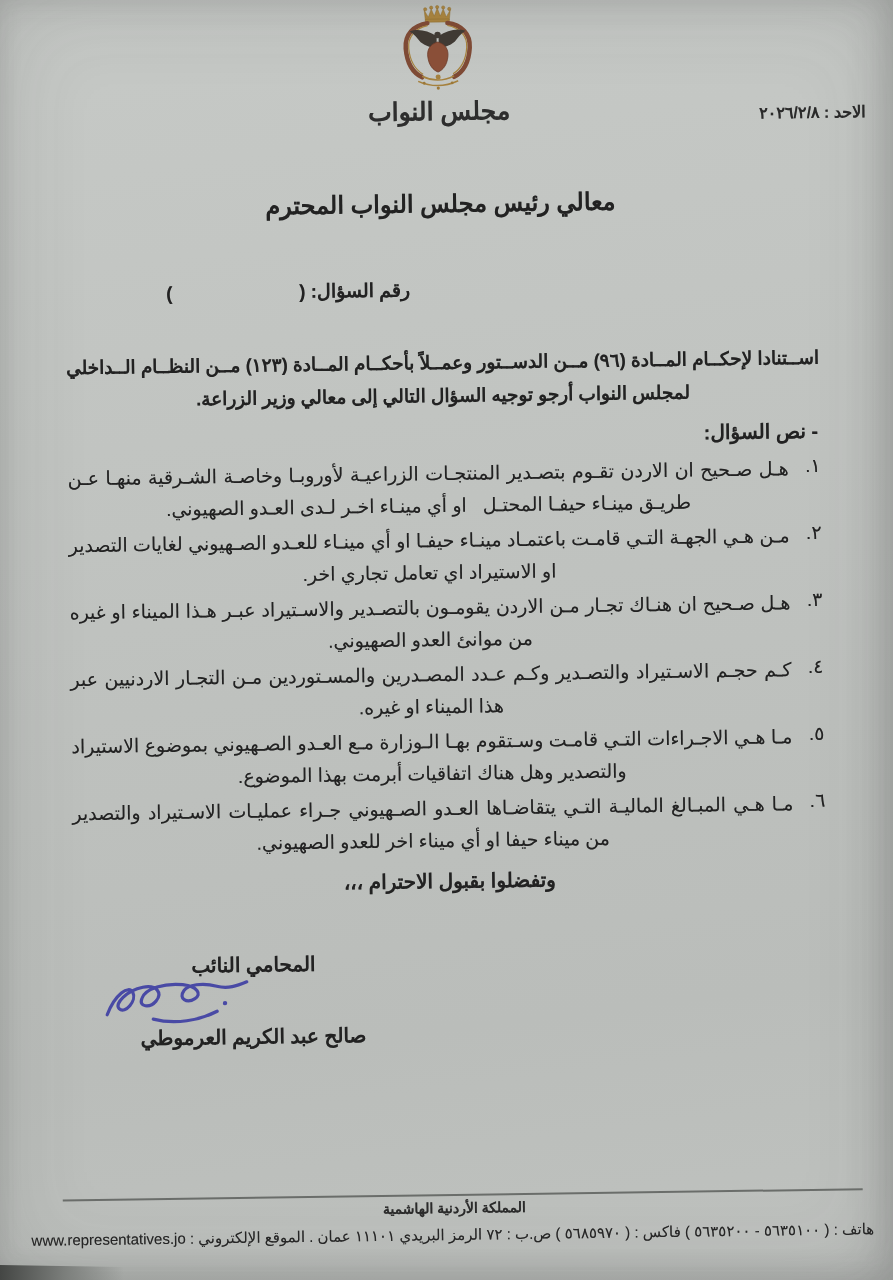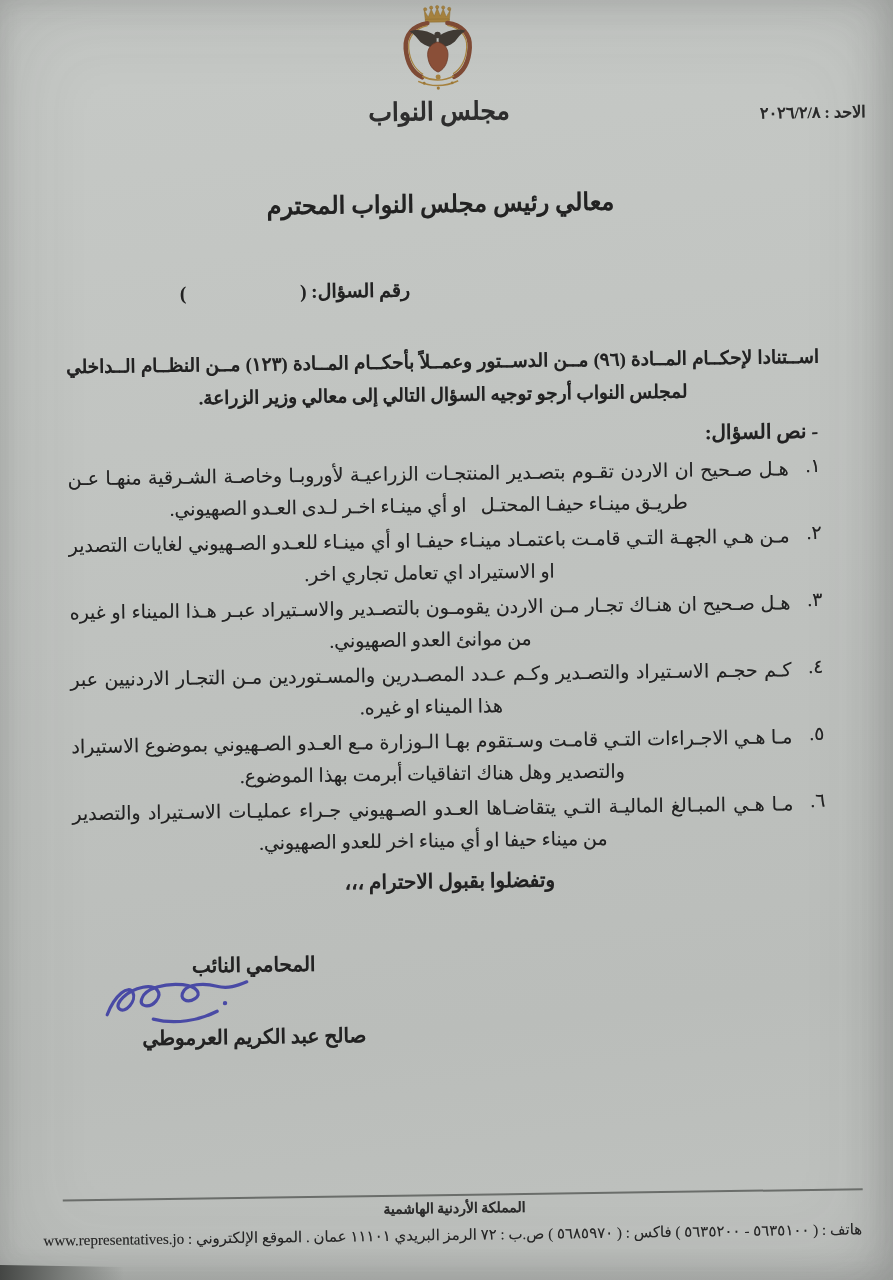--- a/index.html
+++ b/index.html
@@ -1,20 +1,20 @@
 <!DOCTYPE html>
 <html lang="ar" dir="rtl"><head>
 <meta charset="utf-8">
 <style>
   html,body{margin:0;padding:0;background:#9ea19e;}
   .page{
     position:relative;width:893px;height:1280px;overflow:hidden;
     background:linear-gradient(173deg,#c6c9c6 0%,#c0c3c0 40%,#babdba 78%,#bfc2bf 100%);
     box-shadow:inset 0 0 90px rgba(55,57,55,.16), inset -16px 0 34px rgba(55,57,55,.12), inset 0 -10px 24px rgba(55,57,55,.10);
-    font-family:Liberation Serif, serif;color:#222;
+    font-family:Liberation Sans, sans-serif;color:#222;
   }
   .doc{position:absolute;inset:0;transform:rotate(-0.8deg);text-shadow:0 0 .6px rgba(30,30,30,.38);}
   .emblem{position:absolute;left:396px;top:4px;width:100px;height:92px;}
   .org-name{position:absolute;top:97px;left:0;right:0;text-align:center;font-size:25px;font-weight:700;color:#2e2e2e;letter-spacing:.5px;}
   .date{position:absolute;top:108px;right:20px;direction:rtl;font-size:16px;font-weight:700;color:#2a2a2a;}
   .title{position:absolute;top:190px;left:0;right:0;text-align:center;font-size:24px;font-weight:700;}
   .qnum{position:absolute;top:278px;right:478px;direction:rtl;font-size:19px;font-weight:700;white-space:pre;}
   .body{position:absolute;top:346px;left:70px;right:70px;direction:rtl;}
   .intro{margin:0 0 12px;font-weight:700;font-size:18.5px;line-height:33px;text-align:justify;text-align-last:center;}
   .qheader{font-weight:700;font-size:20px;margin:0 2px 10px 0;}

